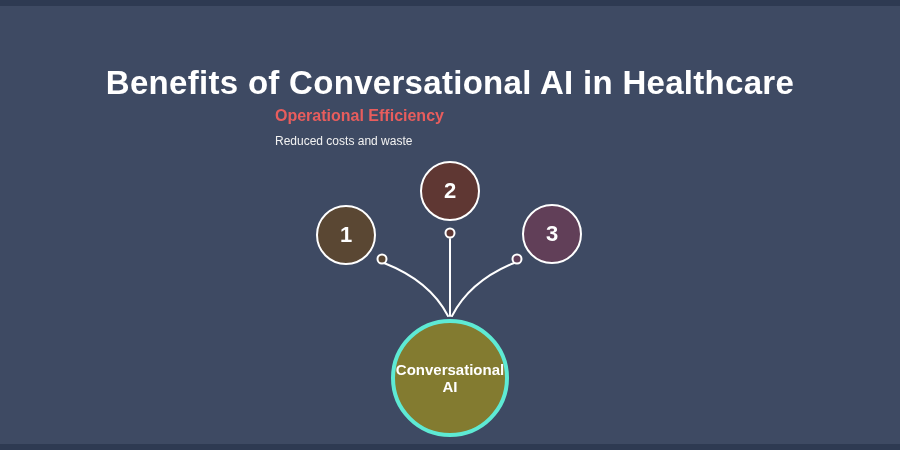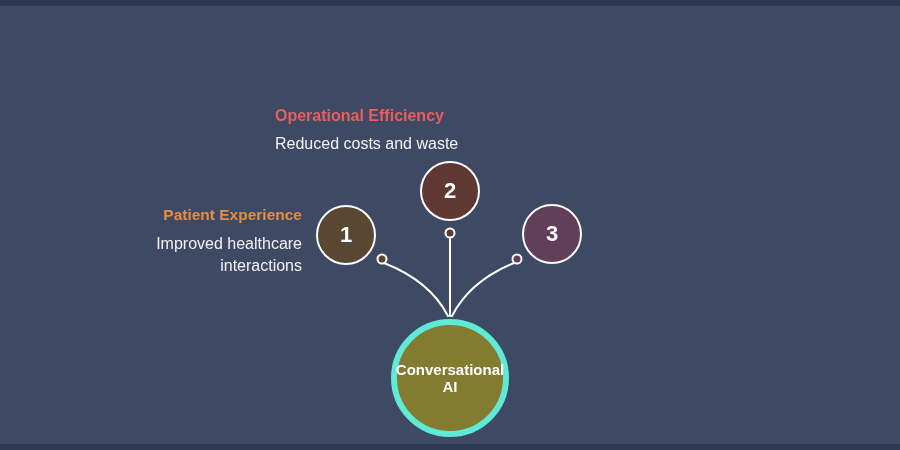--- a/index.html
+++ b/index.html
@@ -57,36 +57,36 @@
   .node.n3 { left: 522px; top: 204px; width: 60px; height: 60px; background: #613f58; }
 
   .center-node {
     position: absolute;
     left: 391px;
     top: 319px;
     width: 118px;
     height: 118px;
     border-radius: 50%;
     background: #837b30;
-    border: 6px solid #5eead4;
+    border: 4px solid #5eead4;
     box-sizing: border-box;
     display: flex;
     align-items: center;
     justify-content: center;
     color: #ffffff;
     font-weight: 700;
     font-size: 15px;
     text-align: center;
   }
 
   .label-block { position: absolute; }
   .label-title { font-size: 15.5px; font-weight: 600; }
   .label-desc {
     margin-top: 9px;
-    font-size: 16px;
+    font-size: 12px;
     color: #f2f2f2;
     line-height: 1.35;
   }
   .block-top {
     left: 275px; top: 107px; width: 350px; text-align: left;
   }
   .block-top .label-title { color: #e85d5d; font-size: 16px; }
   .block-top .label-desc { margin-top: 8px; }
   .block-left {
     left: 142px; top: 206px; width: 160px; text-align: right;
@@ -98,20 +98,21 @@
   .block-right .label-title { color: #e84f9e; }
 </style>
 </head>
 <body>
 
 <div class="canvas">
 
   <div class="edge-bar top"></div>
   <div class="edge-bar bottom"></div>
 
+  <h1 class="main-title">Benefits of Conversational AI in Healthcare</h1>
 
   <svg class="connector-svg" width="900" height="450" viewBox="0 0 900 450">
     <path d="M 384 263 Q 430 281 448 316" fill="none" stroke="#ffffff" stroke-width="2" stroke-linecap="round"></path>
     <path d="M 450 239 L 450 316" fill="none" stroke="#ffffff" stroke-width="2" stroke-linecap="round"></path>
     <path d="M 514 263 Q 470 281 452 316" fill="none" stroke="#ffffff" stroke-width="2" stroke-linecap="round"></path>
     <circle cx="382" cy="259" r="4.5" fill="#5a4733" stroke="#ffffff" stroke-width="2"></circle>
     <circle cx="450" cy="233" r="4.5" fill="#5f3733" stroke="#ffffff" stroke-width="2"></circle>
     <circle cx="517" cy="259" r="4.5" fill="#613f58" stroke="#ffffff" stroke-width="2"></circle>
   </svg>
 
@@ -127,21 +128,17 @@
 
   <div class="center-node">
     <span>Conversational AI</span>
   </div>
 
   <div class="label-block block-top">
     <div class="label-title">Operational Efficiency</div>
     <div class="label-desc">Reduced costs and waste</div>
   </div>
 
-  <div class="label-block block-left">
-    <div class="label-title">Patient Experience</div>
-    <div class="label-desc">Improved healthcare interactions</div>
-  </div>
 
   <div class="label-block block-right">
   </div>
 
 </div>
 
 </body></html>

